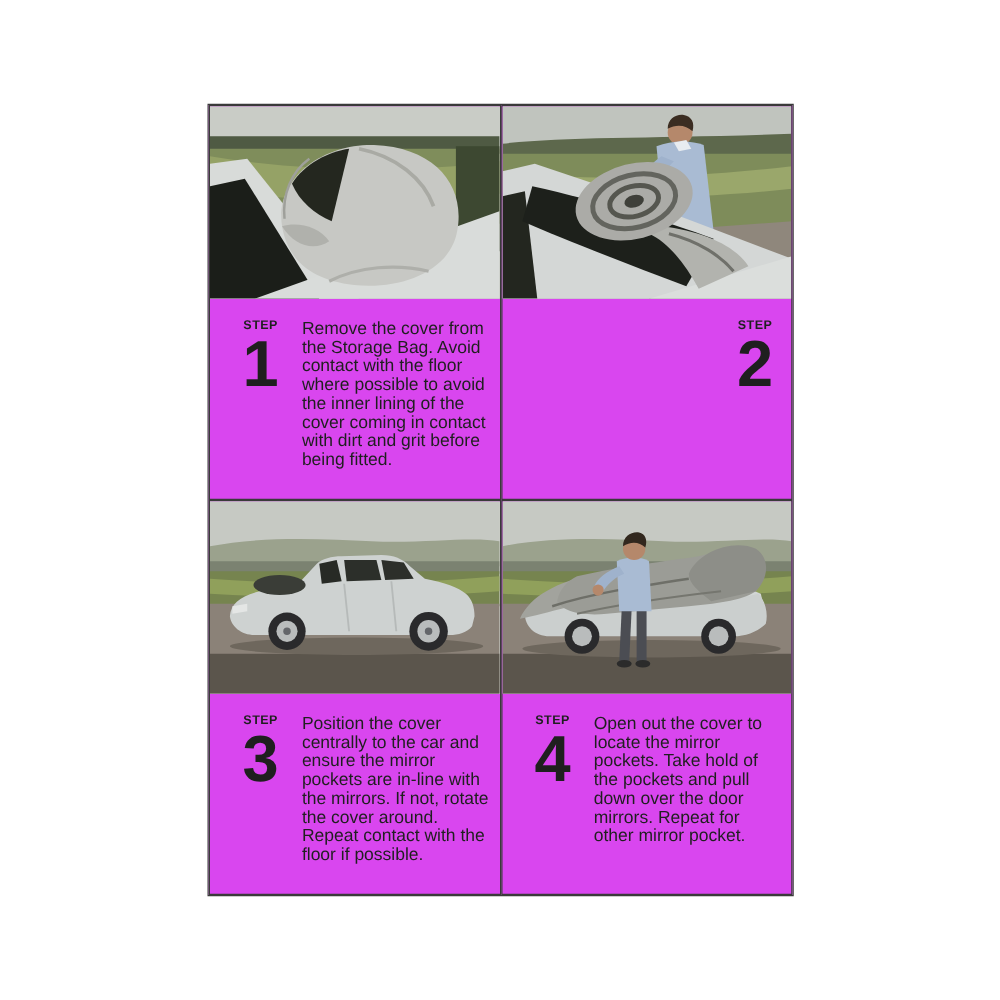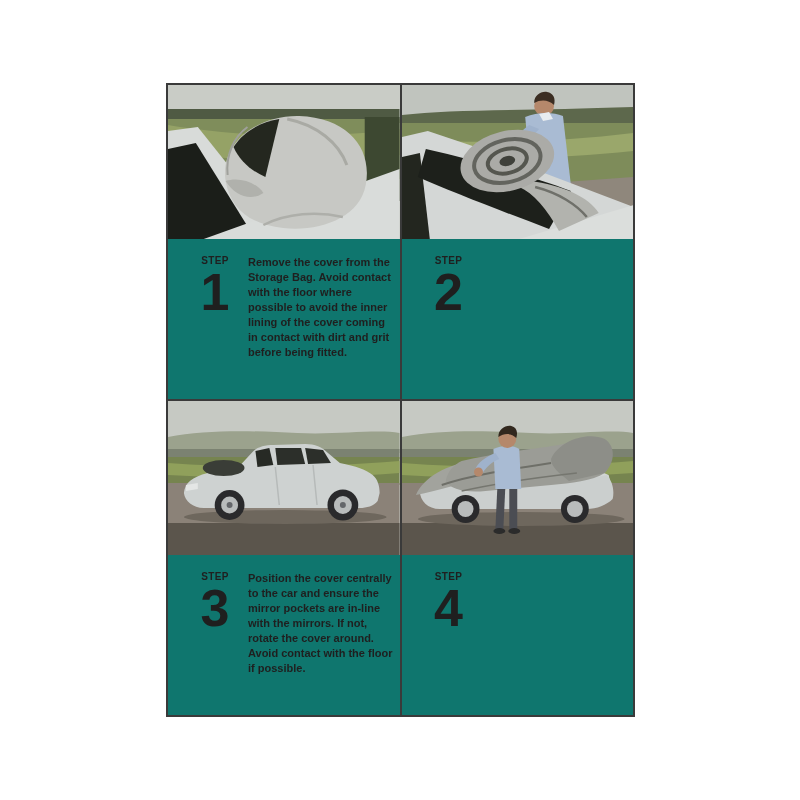--- a/index.html
+++ b/index.html
@@ -11,36 +11,36 @@
   .sheet{
     position:absolute;left:166px;top:83px;width:469px;height:634px;
     box-sizing:border-box;
   }
   .grid{
     display:grid;width:100%;height:100%;
     grid-template-columns:1fr 1fr;grid-template-rows:1fr 1fr;
     border:1px solid #3a3a3a;box-sizing:border-box;
   }
   .panel{
-    border:1px solid #3a3a3a;background:#0f766e;
-    display:flex;flex-direction:column;overflow:hidden;box-sizing:border-box;
+    border:1px solid #3a3a3a;background:#d946ef;
+    display:flex;flex-direction:column;overflow:hidden;box-sizing:border-box;align-items:flex-end;
   }
   .photo{
     height:154px;flex:none;position:relative;background:#c9ccc6;overflow:hidden;
   }
   .photo svg{display:block;width:100%;height:100%;}
   .caption{
     display:flex;align-items:flex-start;gap:10px;
     padding:16px 6px 0 24px;color:#1f1f1f;
   }
   .step-col{flex:none;width:46px;text-align:center;}
   .step-label{font-size:10px;font-weight:bold;letter-spacing:.4px;line-height:1.1;}
   .step-number{font-size:52px;font-weight:bold;line-height:.92;margin-top:3px;}
   .step-text{
-    margin:0;font-size:11px;font-weight:bold;line-height:15px;
+    margin:0;font-size:14px;font-weight:normal;line-height:15px;
     width:152px;color:#1f1f1f;
   }
 </style>
 </head>
 <body>
 
 <div class="sheet">
   <div class="grid">
 
     <section class="panel">
@@ -132,21 +132,21 @@
           <circle cx="176" cy="104" r="15.5" fill="#2a2a2c"></circle>
             <circle cx="176" cy="104" r="9" fill="#b9bcbc"></circle>
             <circle cx="176" cy="104" r="3" fill="#64666a"></circle>
         </svg>
       </div>
       <div class="caption">
         <div class="step-col">
           <div class="step-label">STEP</div>
           <div class="step-number">3</div>
         </div>
-        <p class="step-text">Position the cover centrally to the car and ensure the mirror pockets are in-line with the mirrors. If not, rotate the cover around. Avoid contact with the floor if possible.</p>
+        <p class="step-text">Position the cover centrally to the car and ensure the mirror pockets are in-line with the mirrors. If not, rotate the cover around. Repeat contact with the floor if possible.</p>
       </div>
     </section>
 
     <section class="panel">
       <div class="photo" role="img" aria-label="Man standing beside the car unrolling the grey cover over the roof and bonnet">
         <svg viewBox="0 0 233 154" preserveAspectRatio="none">
           <rect width="233" height="154" fill="#c6c9c3"></rect>
           <path d="M0,36 C40,28 90,30 130,32 C170,34 210,28 233,32 L233,52 L0,52 Z" fill="#9ba28d"></path>
           <rect y="48" width="233" height="10" fill="#7b8271"></rect>
           <rect y="56" width="233" height="28" fill="#76844f"></rect>
@@ -174,17 +174,18 @@
           <circle cx="77" cy="71" r="4.5" fill="#b5886b"></circle>
           <circle cx="106" cy="38" r="9" fill="#b5886b"></circle>
           <path d="M97,36 C97,28 104,24 110,25 C115,26 117,31 115,37 C110,32 103,32 97,36 Z" fill="#32281e"></path>
         </svg>
       </div>
       <div class="caption">
         <div class="step-col">
           <div class="step-label">STEP</div>
           <div class="step-number">4</div>
         </div>
+        <p class="step-text">Open out the cover to locate the mirror pockets. Take hold of the pockets and pull down over the door mirrors. Repeat for other mirror pocket.</p>
       </div>
     </section>
 
   </div>
 </div>
 
 </body></html>

